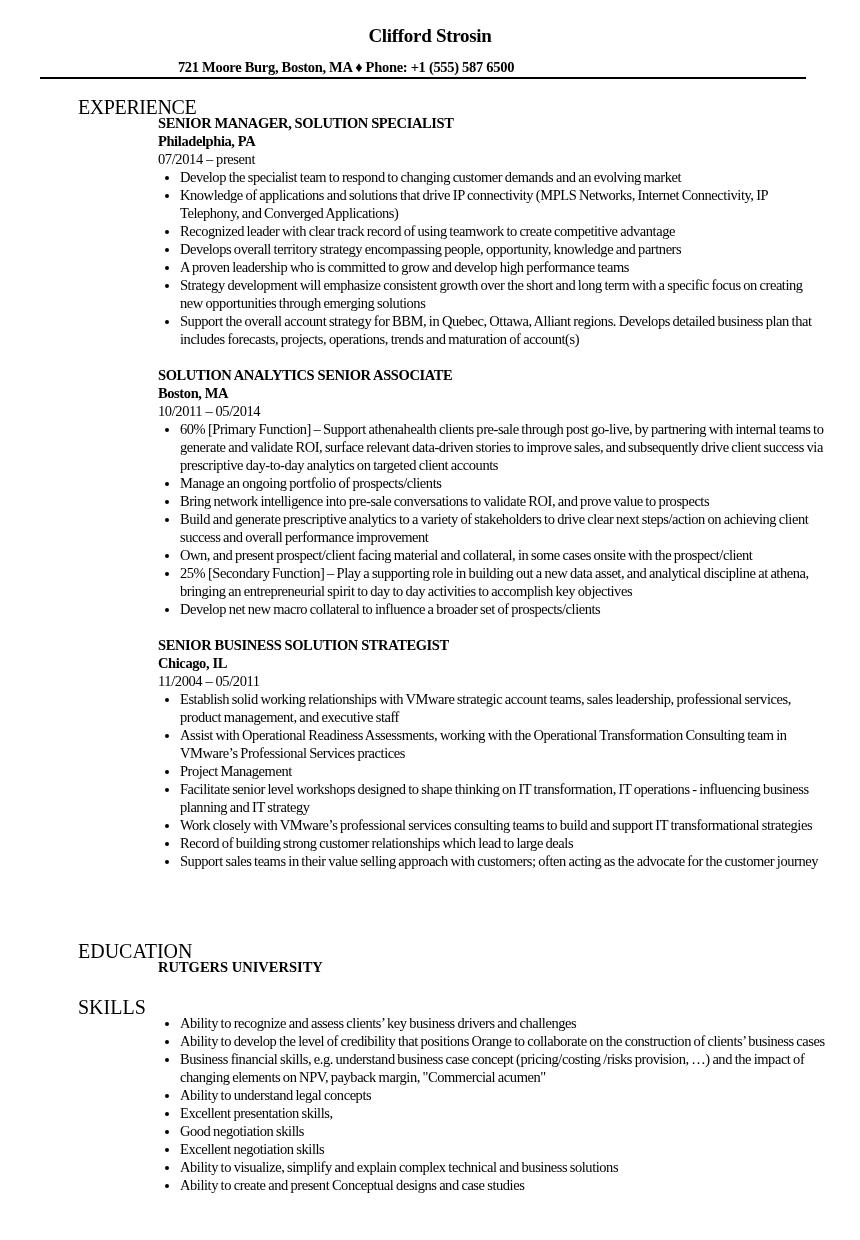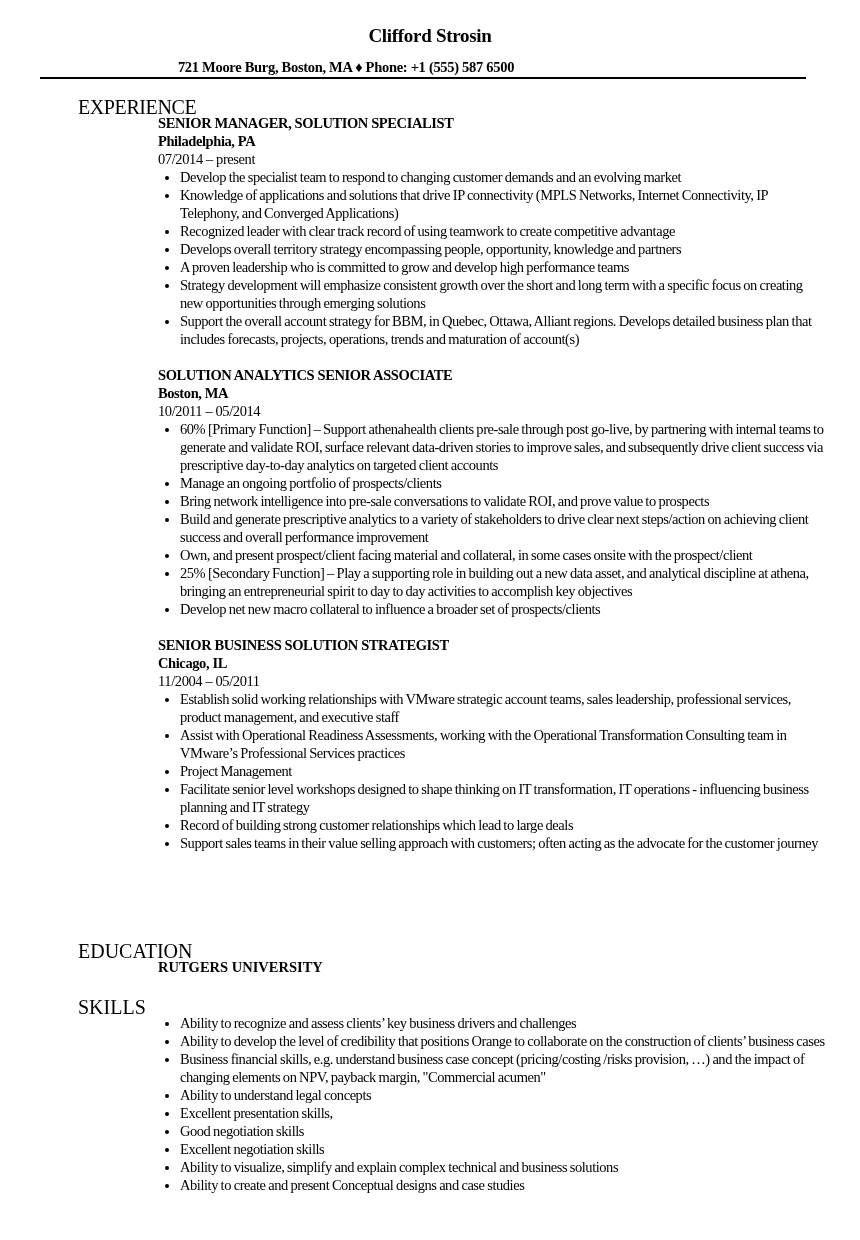--- a/index.html
+++ b/index.html
@@ -90,20 +90,21 @@
 
     <div class="job">
       <div class="job-title">SENIOR BUSINESS SOLUTION STRATEGIST</div>
       <div class="job-loc">Chicago, IL</div>
       <div class="job-dates">11/2004 – 05/2011</div>
       <ul class="bullets">
         <li>Establish solid working relationships with VMware strategic account teams, sales leadership, professional services, product management, and executive staff</li>
         <li>Assist with Operational Readiness Assessments, working with the Operational Transformation Consulting team in VMware’s Professional Services practices</li>
         <li>Project Management</li>
         <li>Facilitate senior level workshops designed to shape thinking on IT transformation, IT operations - influencing business planning and IT strategy</li>
+        <li>Work closely with VMware’s professional services consulting teams to build and support IT transformational strategies</li>
         <li>Record of building strong customer relationships which lead to large deals</li>
         <li>Support sales teams in their value selling approach with customers; often acting as the advocate for the customer journey</li>
       </ul>
     </div>
 
   </div>
 </div>
 
 <div class="section" style="top:942px;">
   <div class="sec-label wide">EDUCATION</div>

